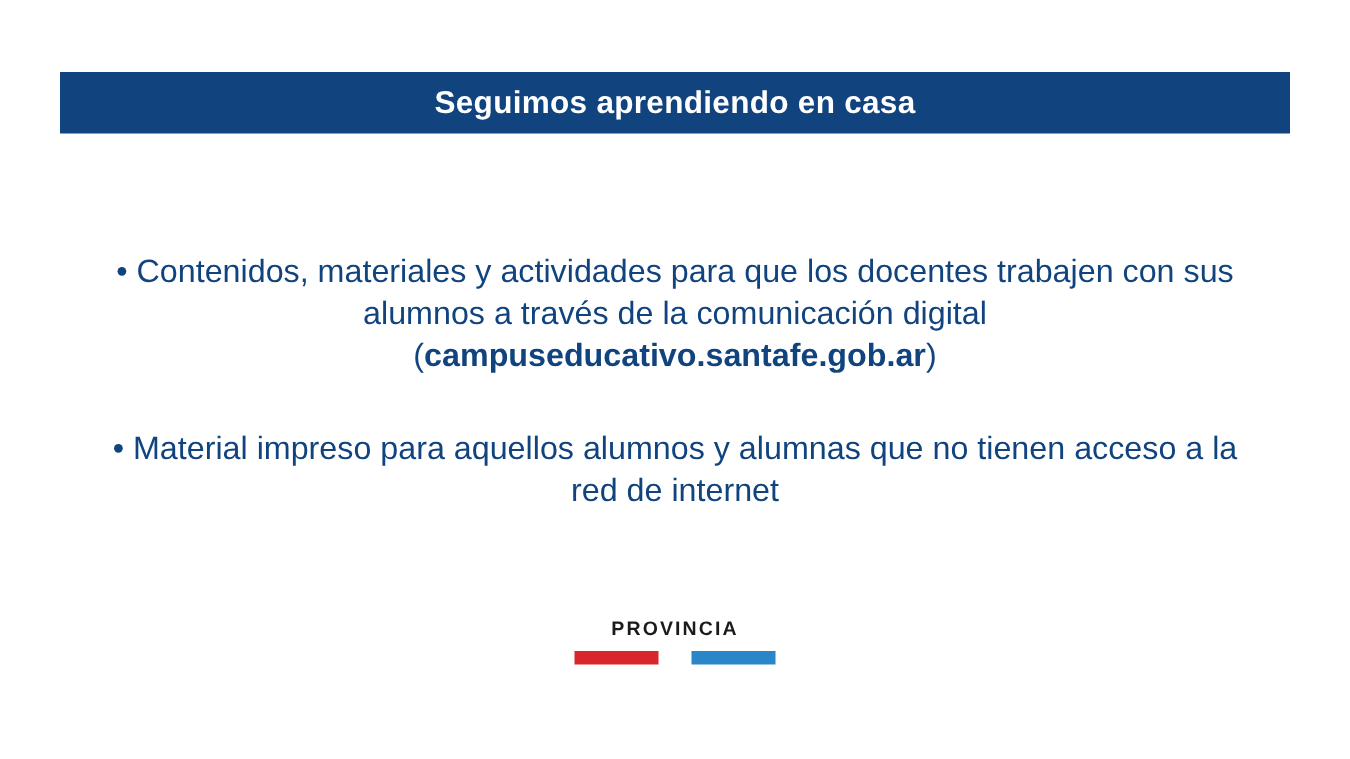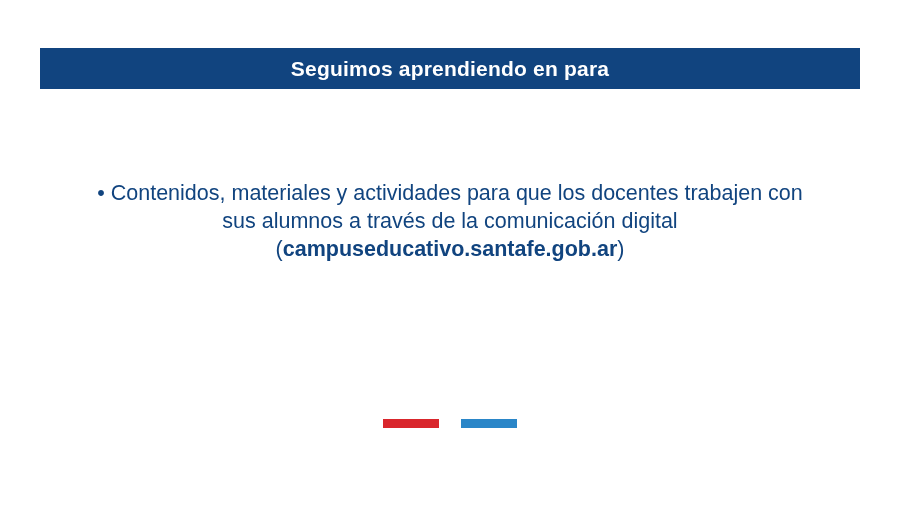--- a/index.html
+++ b/index.html
@@ -42,21 +42,21 @@
     left: 70px;
     top: 168px;
     width: 760px;
     text-align: center;
   }
   .bullet-para {
     color: #11447f;
     font-size: 21.5px;
     line-height: 1.30;
     font-family: "Liberation Sans", sans-serif;
-    margin: 12px;
+    margin: 0;
     text-align: center;
   }
   .bullet-para .bullet-dot {
     font-size: 21.5px;
   }
   .bullet-para.second {
     margin-top: 34px;
   }
   .strong-link {
     font-weight: bold;
@@ -92,33 +92,38 @@
     height: 9px;
     background: #2a86c8;
   }
 </style>
 </head>
 <body>
 
 <div class="slide">
 
   <div class="title-bar">
-    <span class="title-bar-text">Seguimos aprendiendo en para</span>
+    <span class="title-bar-text">Seguimos aprendiendo en casa</span>
   </div>
 
   <div class="body-block">
 
     <p class="bullet-para first">
       <span class="bullet-dot">•</span>
       <span>Contenidos, materiales y actividades para que los docentes trabajen con sus alumnos a través de la comunicación digital (</span><span class="strong-link">campuseducativo.santafe.gob.ar</span><span>)</span>
     </p>
 
+    <p class="bullet-para second">
+      <span class="bullet-dot">•</span>
+      <span>Material impreso para aquellos alumnos y alumnas que no tienen acceso a la red de internet</span>
+    </p>
 
   </div>
 
   <div class="logo">
+    <div class="logo-line1">PROVINCIA</div>
     <div class="logo-bars">
       <span class="bar-red"></span>
       <span class="bar-blue"></span>
     </div>
   </div>
 
 </div>
 
 </body></html>

